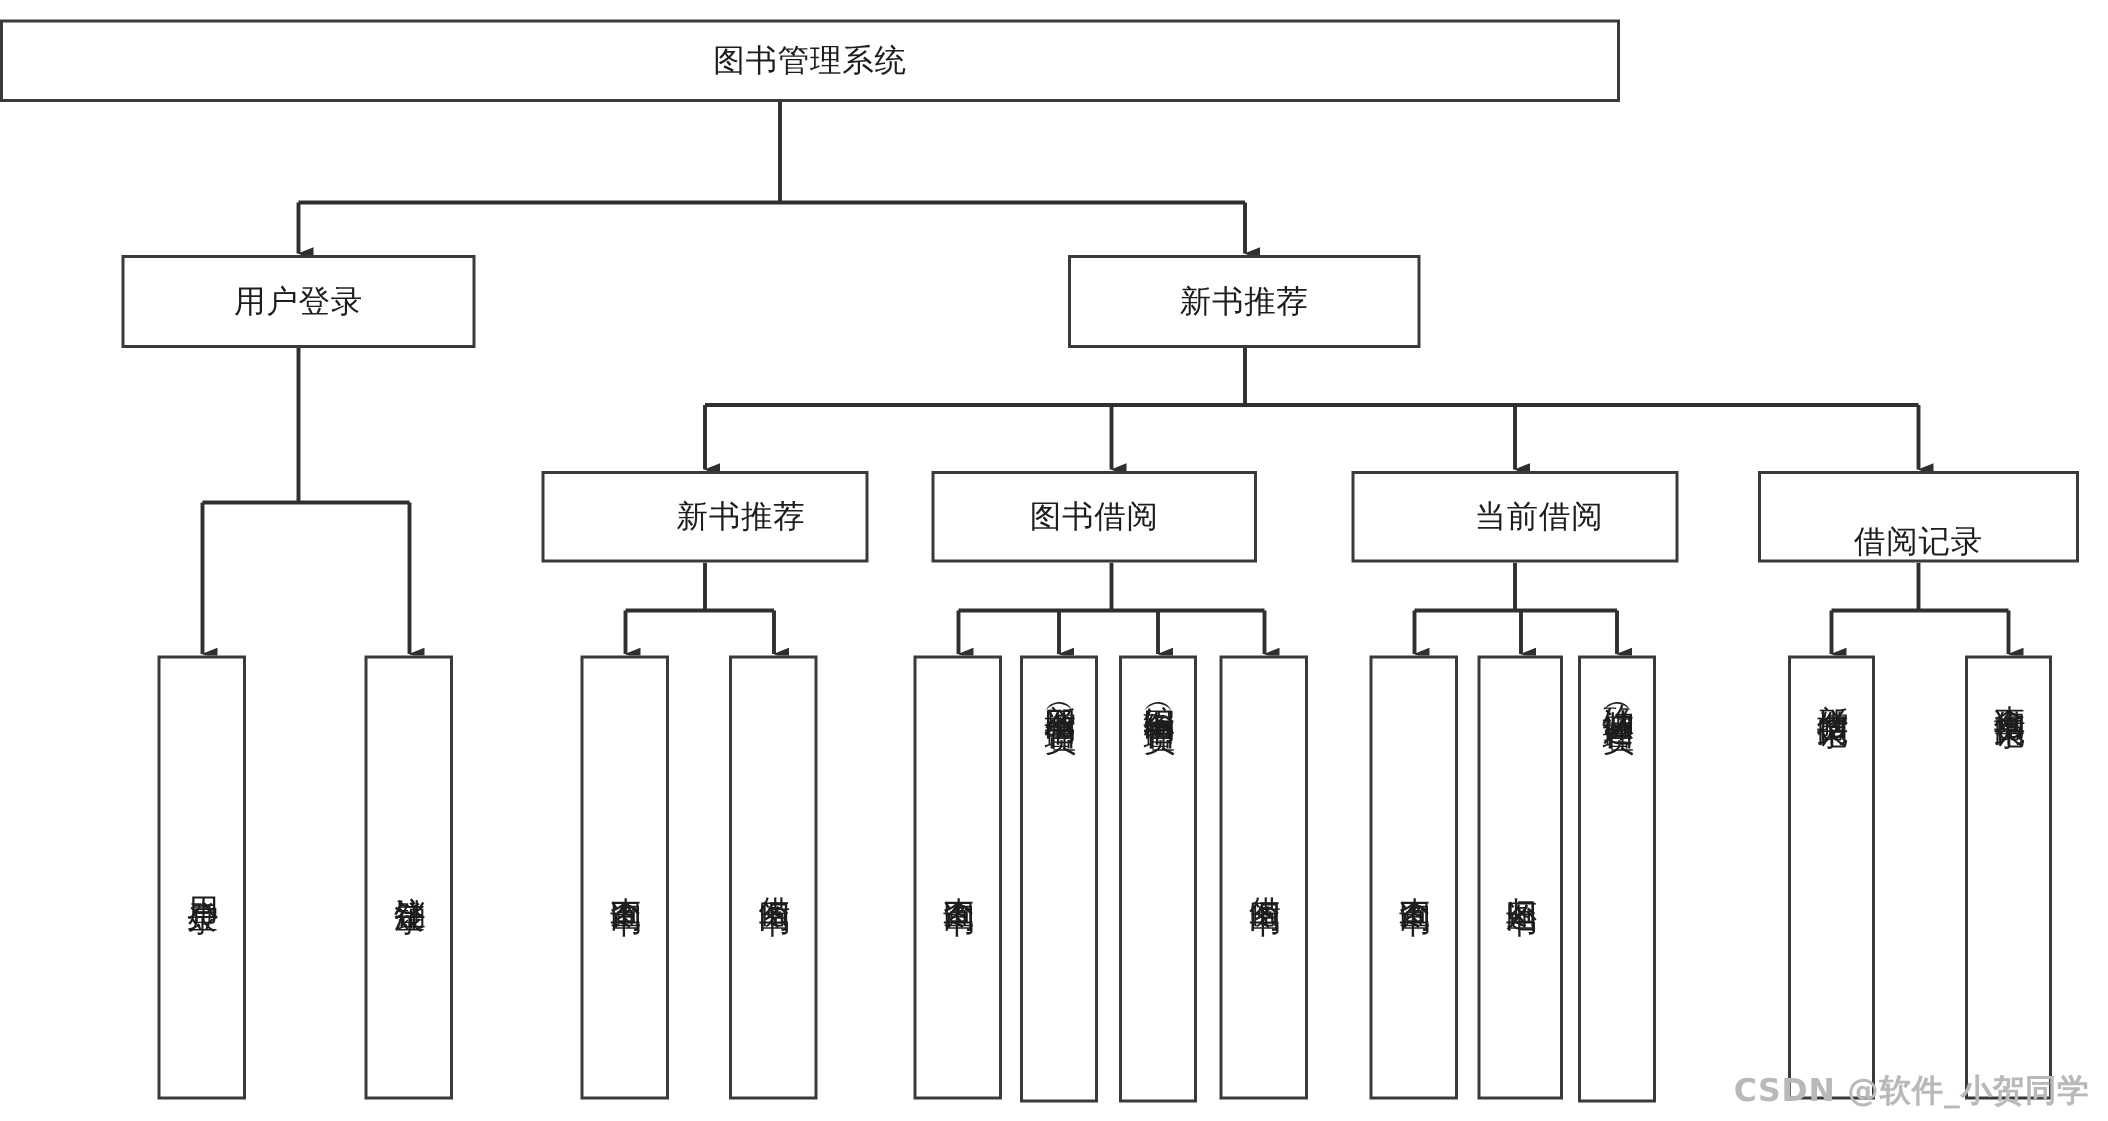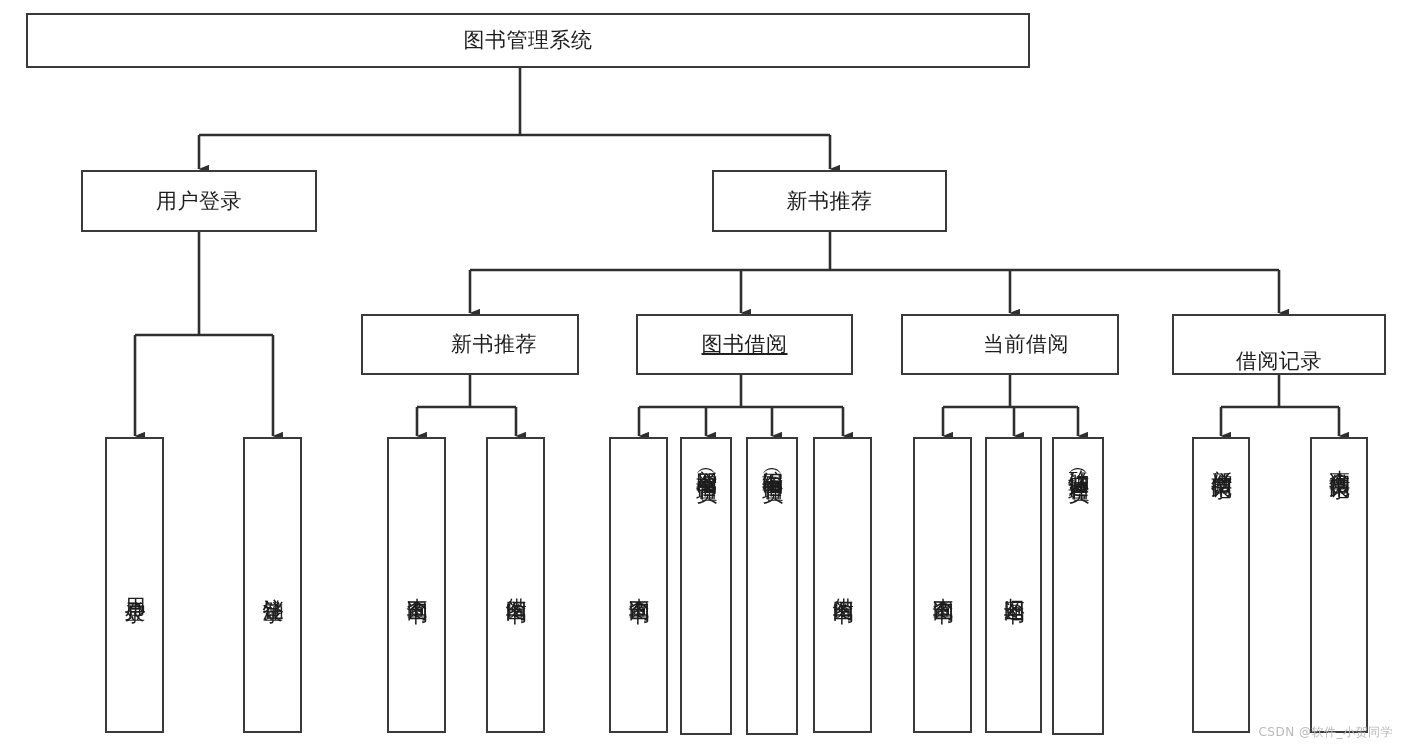--- a/index.html
+++ b/index.html
@@ -52,25 +52,26 @@
     max-height:100%;
   }
   .node.leaf.center-v{
     align-items:center;
     padding-top:0;
   }
   #watermark{
     position:absolute;
     right:12px;
     bottom:6px;
-    font-size:12px;
+    font-size:21px;
     color:#b9b9b9;
     letter-spacing:0.5px;
     z-index:5;
     white-space:nowrap;
+    font-weight:bold;
   }
 </style>
 </head>
 <body>
 
 <div id="diagram-root">
   <svg id="edge-layer" viewBox="0 0 1405 747" width="1405" height="747" xmlns="http://www.w3.org/2000/svg">
     <defs>
       <marker id="arrowhead" markerWidth="9" markerHeight="11" refX="4.2" refY="10" orient="auto" markerUnits="userSpaceOnUse">
         <path d="M0,0 L8.4,0 L4.2,10.5 Z" fill="#2f2f2f"></path>
@@ -107,33 +108,33 @@
         <path d="M1014,407 L1014,436" marker-end="url(#arrowhead)"></path>
         <path d="M1078,407 L1078,436" marker-end="url(#arrowhead)"></path>
         <path d="M1279,375 L1279,407"></path>
         <path d="M1221,407 L1339,407"></path>
         <path d="M1221,407 L1221,436" marker-end="url(#arrowhead)"></path>
         <path d="M1339,407 L1339,436" marker-end="url(#arrowhead)"></path>
       </g>
   </svg>
 
   <div id="node-layer">
-      <div class="node" style="left: 26px; top: 13px; width: 1004px; height: 55px;">
+      <div class="node" style="left: 0; top: 13px; width: 1080px; height: 55px;">
         <span class="node-label">图书管理系统</span>
       </div>
       <div class="node" style="left: 81px; top: 170px; width: 236px; height: 62px;">
         <span class="node-label">用户登录</span>
       </div>
       <div class="node" style="left: 712px; top: 170px; width: 235px; height: 62px;">
         <span class="node-label">新书推荐</span>
       </div>
       <div class="node" style="left: 361px; top: 314px; width: 218px; height: 61px; padding-left: 48px;">
         <span class="node-label">新书推荐</span>
       </div>
-      <div class="node" style="left: 636px; top: 314px; width: 217px; height: 61px; text-decoration: underline;">
+      <div class="node" style="left: 621px; top: 314px; width: 217px; height: 61px;">
         <span class="node-label">图书借阅</span>
       </div>
       <div class="node" style="left: 901px; top: 314px; width: 218px; height: 61px; padding-left: 32px;">
         <span class="node-label">当前借阅</span>
       </div>
       <div class="node" style="left: 1172px; top: 314px; width: 214px; height: 61px; align-items: flex-end;">
         <span class="node-label">借阅记录</span>
       </div>
       <div class="node leaf center-v" style="left: 105px; top: 437px; width: 59px; height: 296px;">
         <span class="node-label">用户登录</span>

